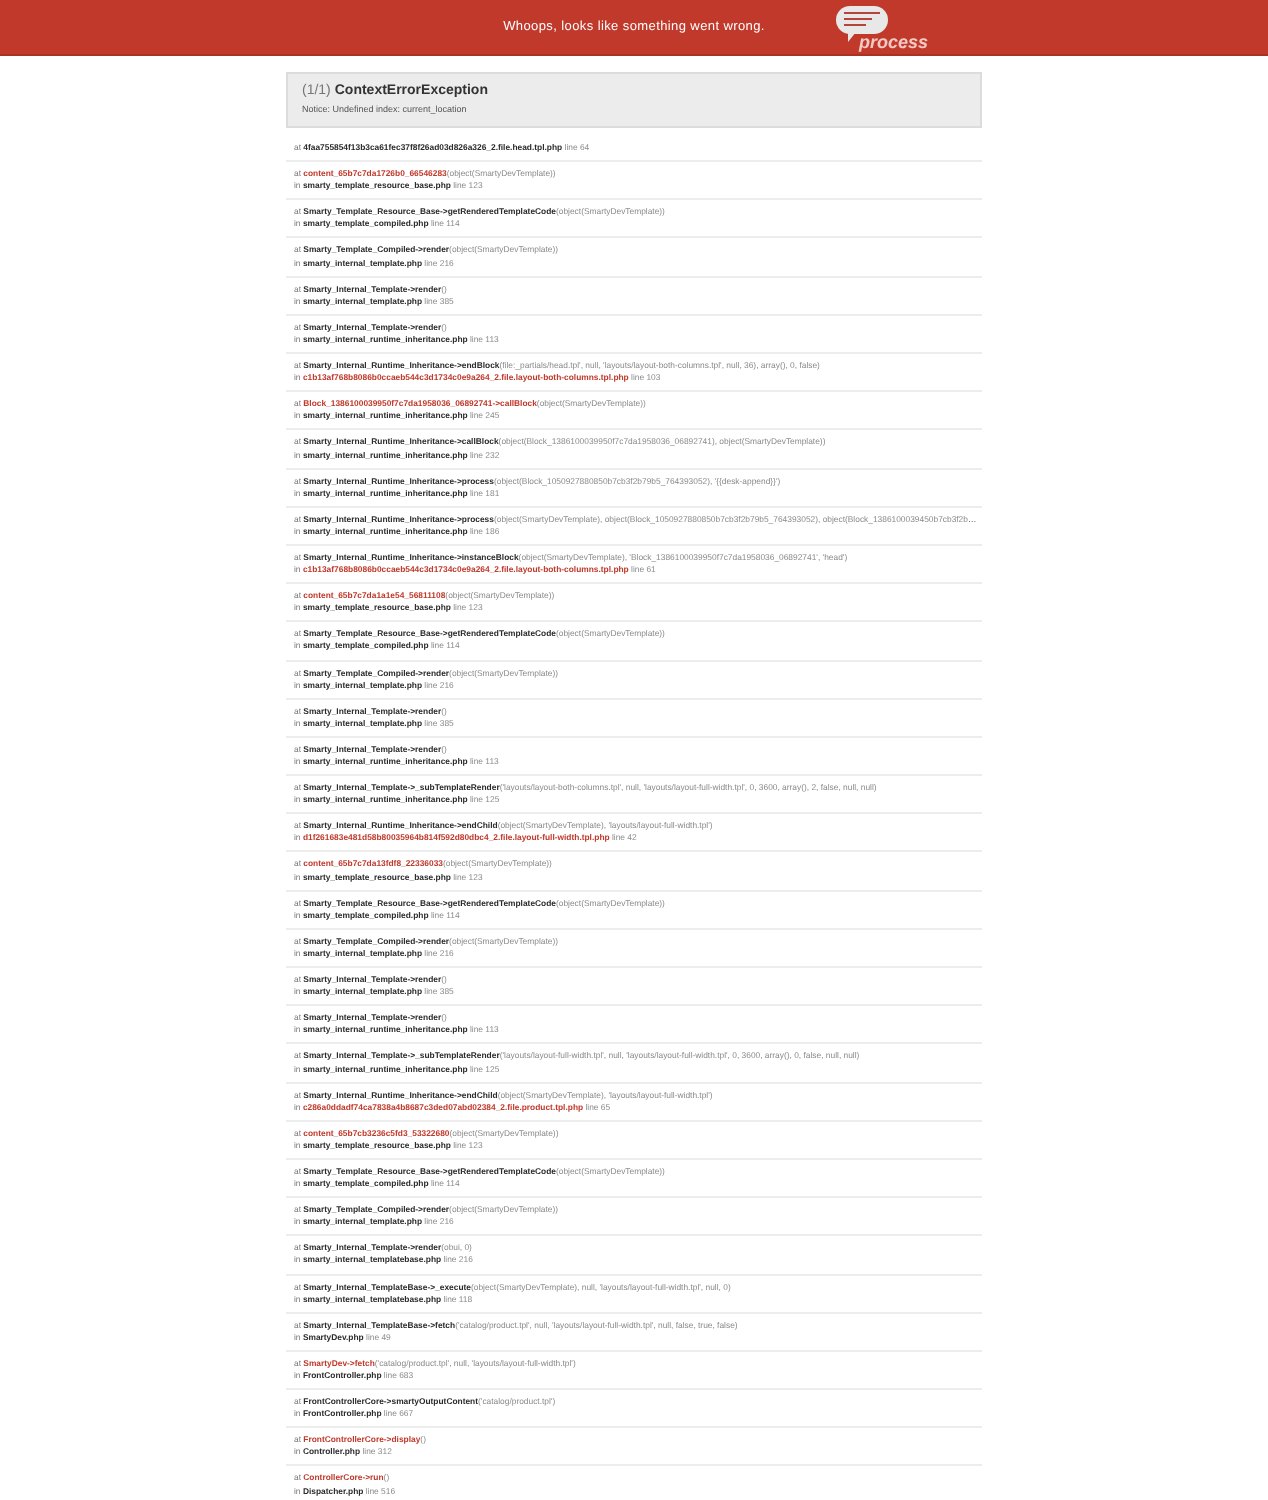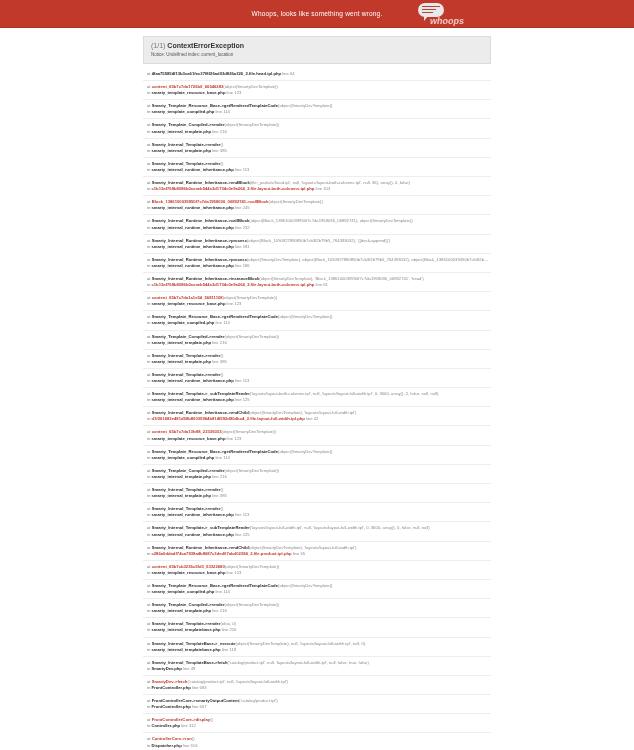--- a/index.html
+++ b/index.html
@@ -138,21 +138,21 @@
 
 <div class="banner">
   <span class="banner-text">Whoops, looks like something went wrong.</span>
   <span class="banner-logo">
     <span class="logo-bubble"></span>
     <span class="logo-lines">
         <i></i>
         <i></i>
         <i></i>
       </span>
-    <span class="logo-word">whoops</span>
+    <span class="logo-word">process</span>
   </span>
 </div>
 
 <div class="page">
   <div class="panel-header">
     <div class="err-title-row">
       <span class="err-count">(1/1)</span>
       <span>ContextErrorException</span>
     </div>
     <div class="err-subtitle">Notice: Undefined index: current_location</div>

